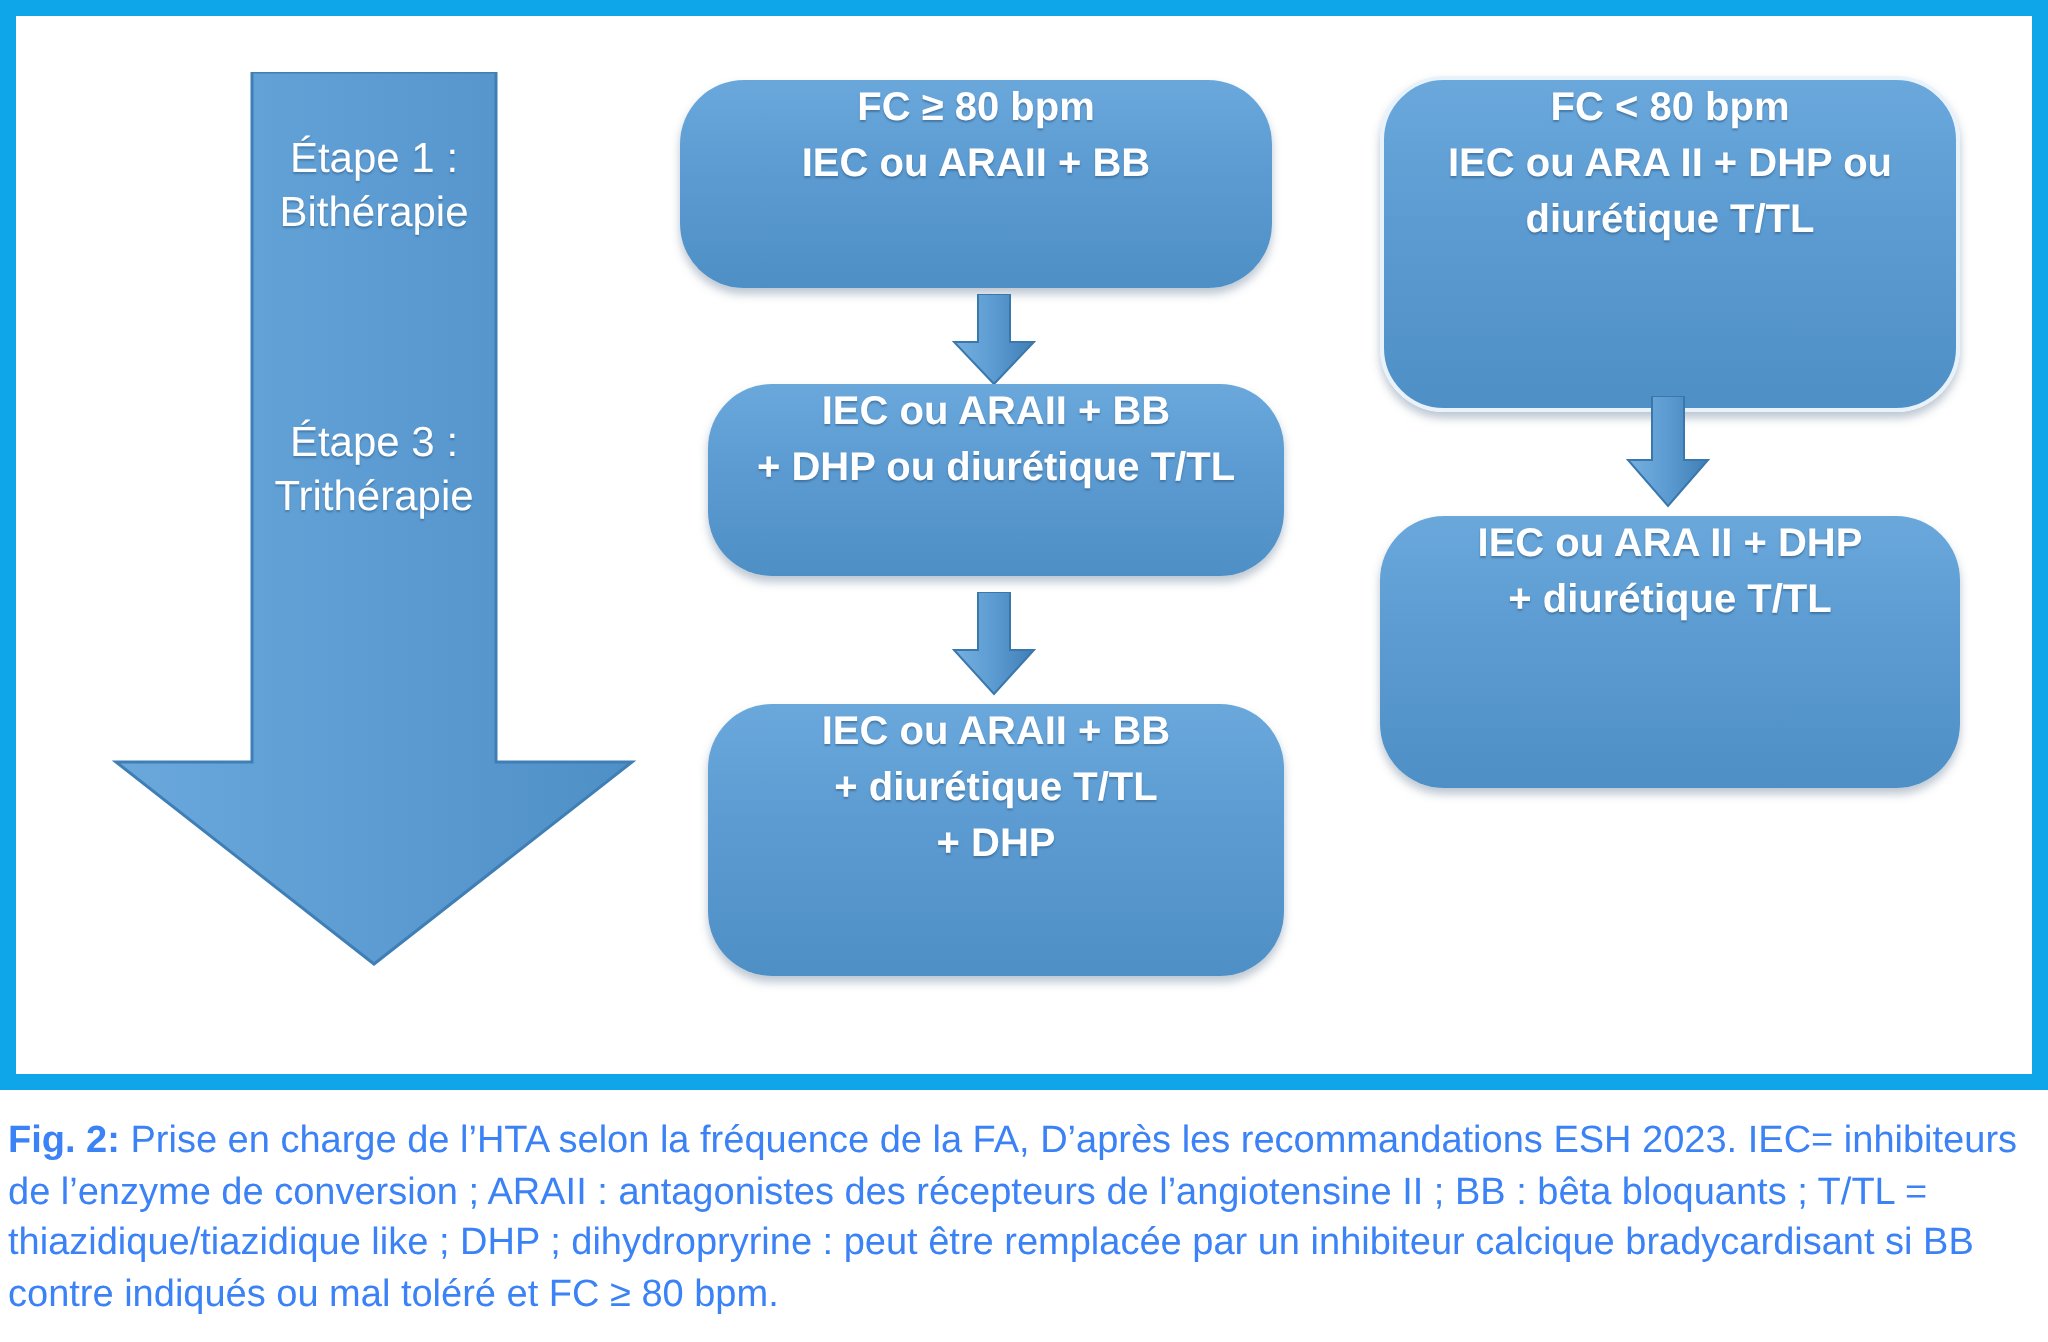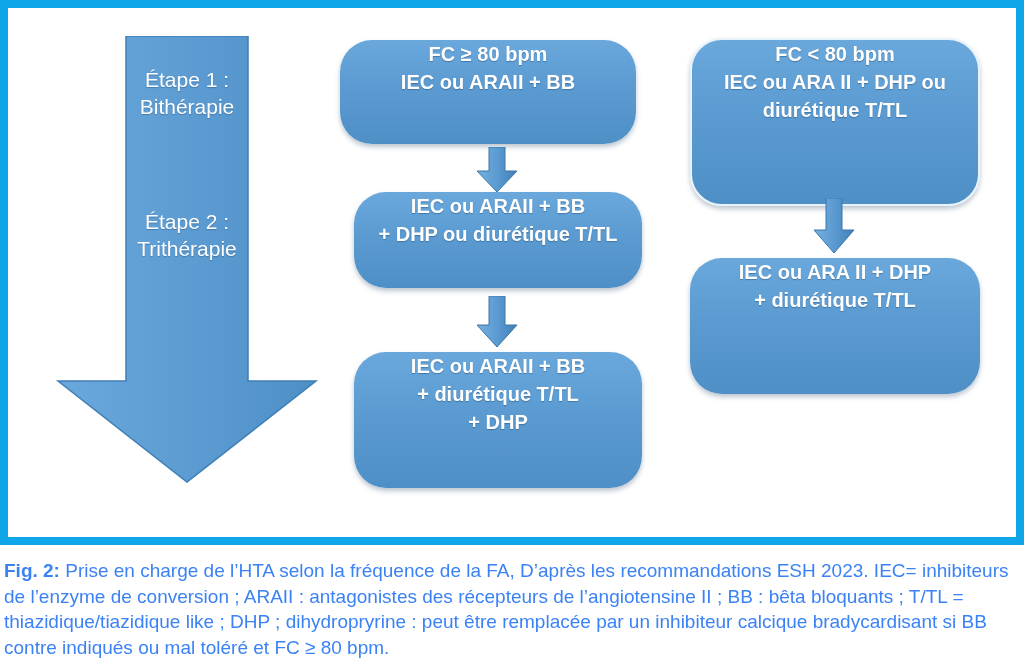--- a/index.html
+++ b/index.html
@@ -134,21 +134,21 @@
           <linearGradient id="arrowGrad" x1="0" y1="0" x2="1" y2="0">
             <stop offset="0%" stop-color="#6aa8dc"></stop>
             <stop offset="55%" stop-color="#5b9bd1"></stop>
             <stop offset="100%" stop-color="#4e8fc6"></stop>
           </linearGradient>
         </defs>
         <polygon points="78,0 200,0 200,345 268,345 139,446 10,345 78,345" fill="url(#arrowGrad)" stroke="#3f7fb5" stroke-width="1.5"></polygon>
       </svg>
       <div class="stage-label" id="stage-label-1">Étape 1 :
 Bithérapie</div>
-      <div class="stage-label" id="stage-label-2">Étape 2 :
+      <div class="stage-label" id="stage-label-2">Étape 3 :
 Trithérapie</div>
     </div>
 
     <div class="process-box" id="box-fc-high">
       <span class="box-text">FC ≥ 80 bpm
 IEC ou ARAII + BB</span>
     </div>
 
     <div class="connector-arrow" id="connector-1">
       <svg width="42" height="46" viewBox="0 0 42 46">

